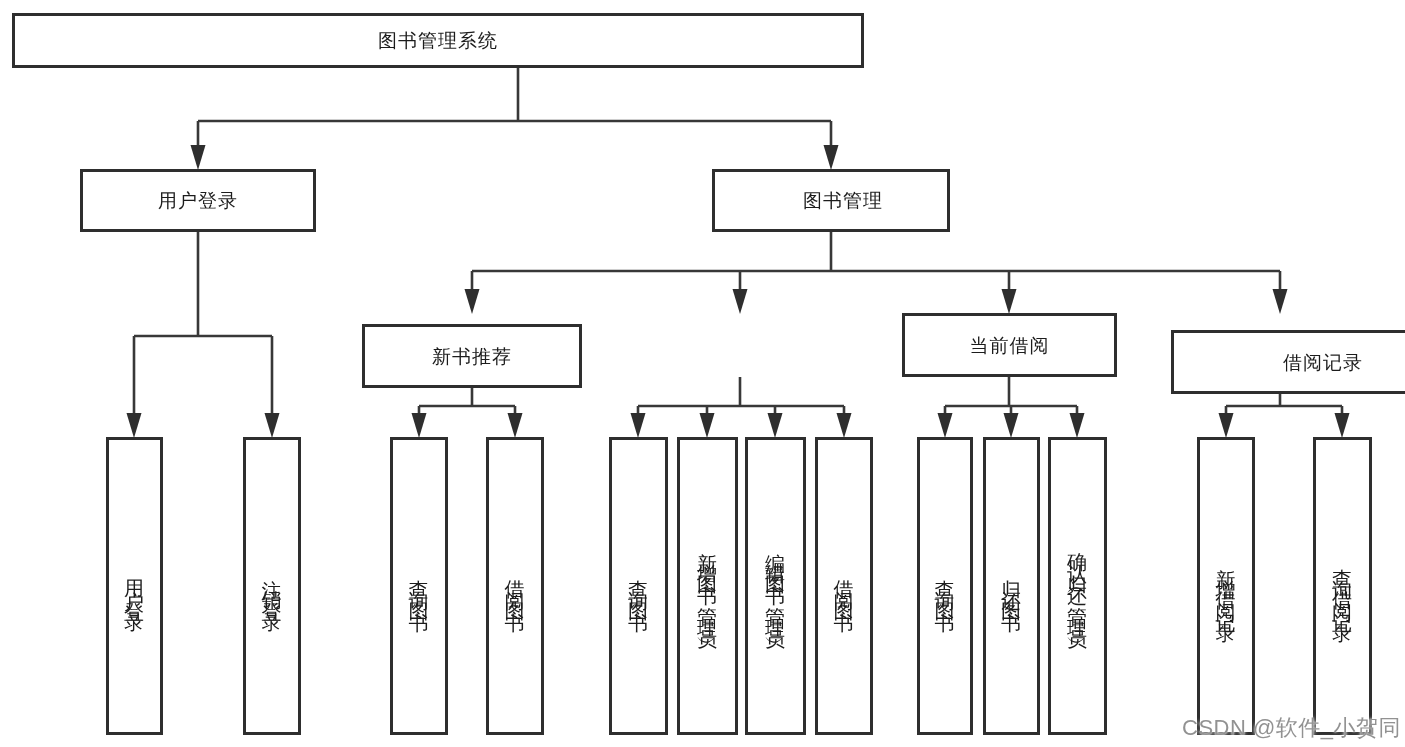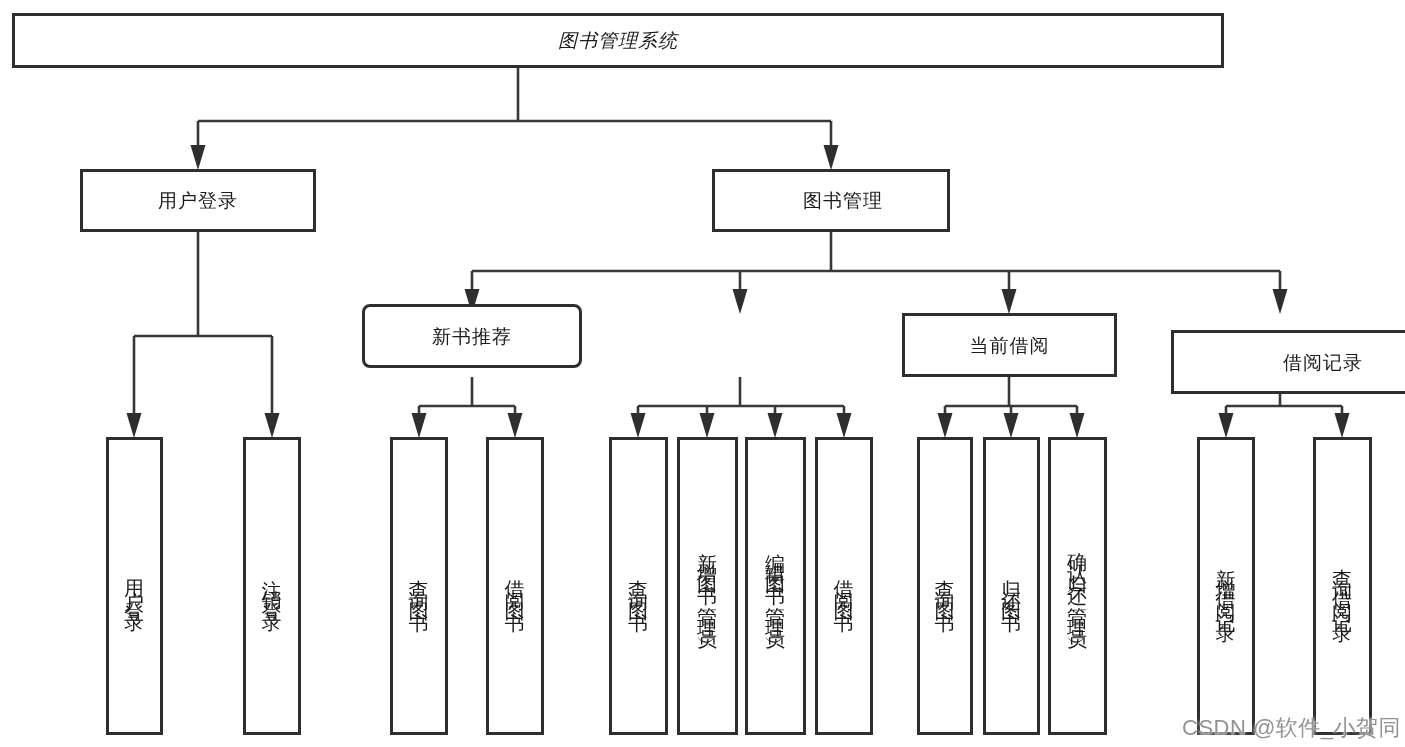--- a/index.html
+++ b/index.html
@@ -127,32 +127,32 @@
 
       <polygon points="937.5,413 952.5,413 945,438"></polygon>
       <polygon points="1003.5,413 1018.5,413 1011,438"></polygon>
       <polygon points="1069.5,413 1084.5,413 1077,438"></polygon>
 
       <polygon points="1218.5,413 1233.5,413 1226,438"></polygon>
       <polygon points="1334.5,413 1349.5,413 1342,438"></polygon>
     </g>
   </svg>
 
-  <div class="box" style="left:12px; top:13px; width:1212px; height:55px;font-style:italic;">
+  <div class="box" style="left:12px; top:13px; width:852px; height:55px;">
     <span class="h-label">图书管理系统</span>
   </div>
 
   <div class="box" style="left:80px; top:169px; width:236px; height:63px;">
     <span class="h-label">用户登录</span>
   </div>
   <div class="box" style="left:712px; top:169px; width:238px; height:63px;padding-left:24px;">
     <span class="h-label">图书管理</span>
   </div>
 
-  <div class="box" style="left:362px; top:304px; width:220px; height:64px;border-radius:8px;">
+  <div class="box" style="left:362px; top:324px; width:220px; height:64px;">
     <span class="h-label">新书推荐</span>
   </div>
   <div class="box" style="left:902px; top:313px; width:215px; height:64px;">
     <span class="h-label">当前借阅</span>
   </div>
   <div class="box" style="left:1171px; top:330px; width:256px; height:64px;padding-left:48px;">
     <span class="h-label">借阅记录</span>
   </div>
 
   <div class="box v-box" style="left:106px; top:437px; width:57px; height:298px;">

